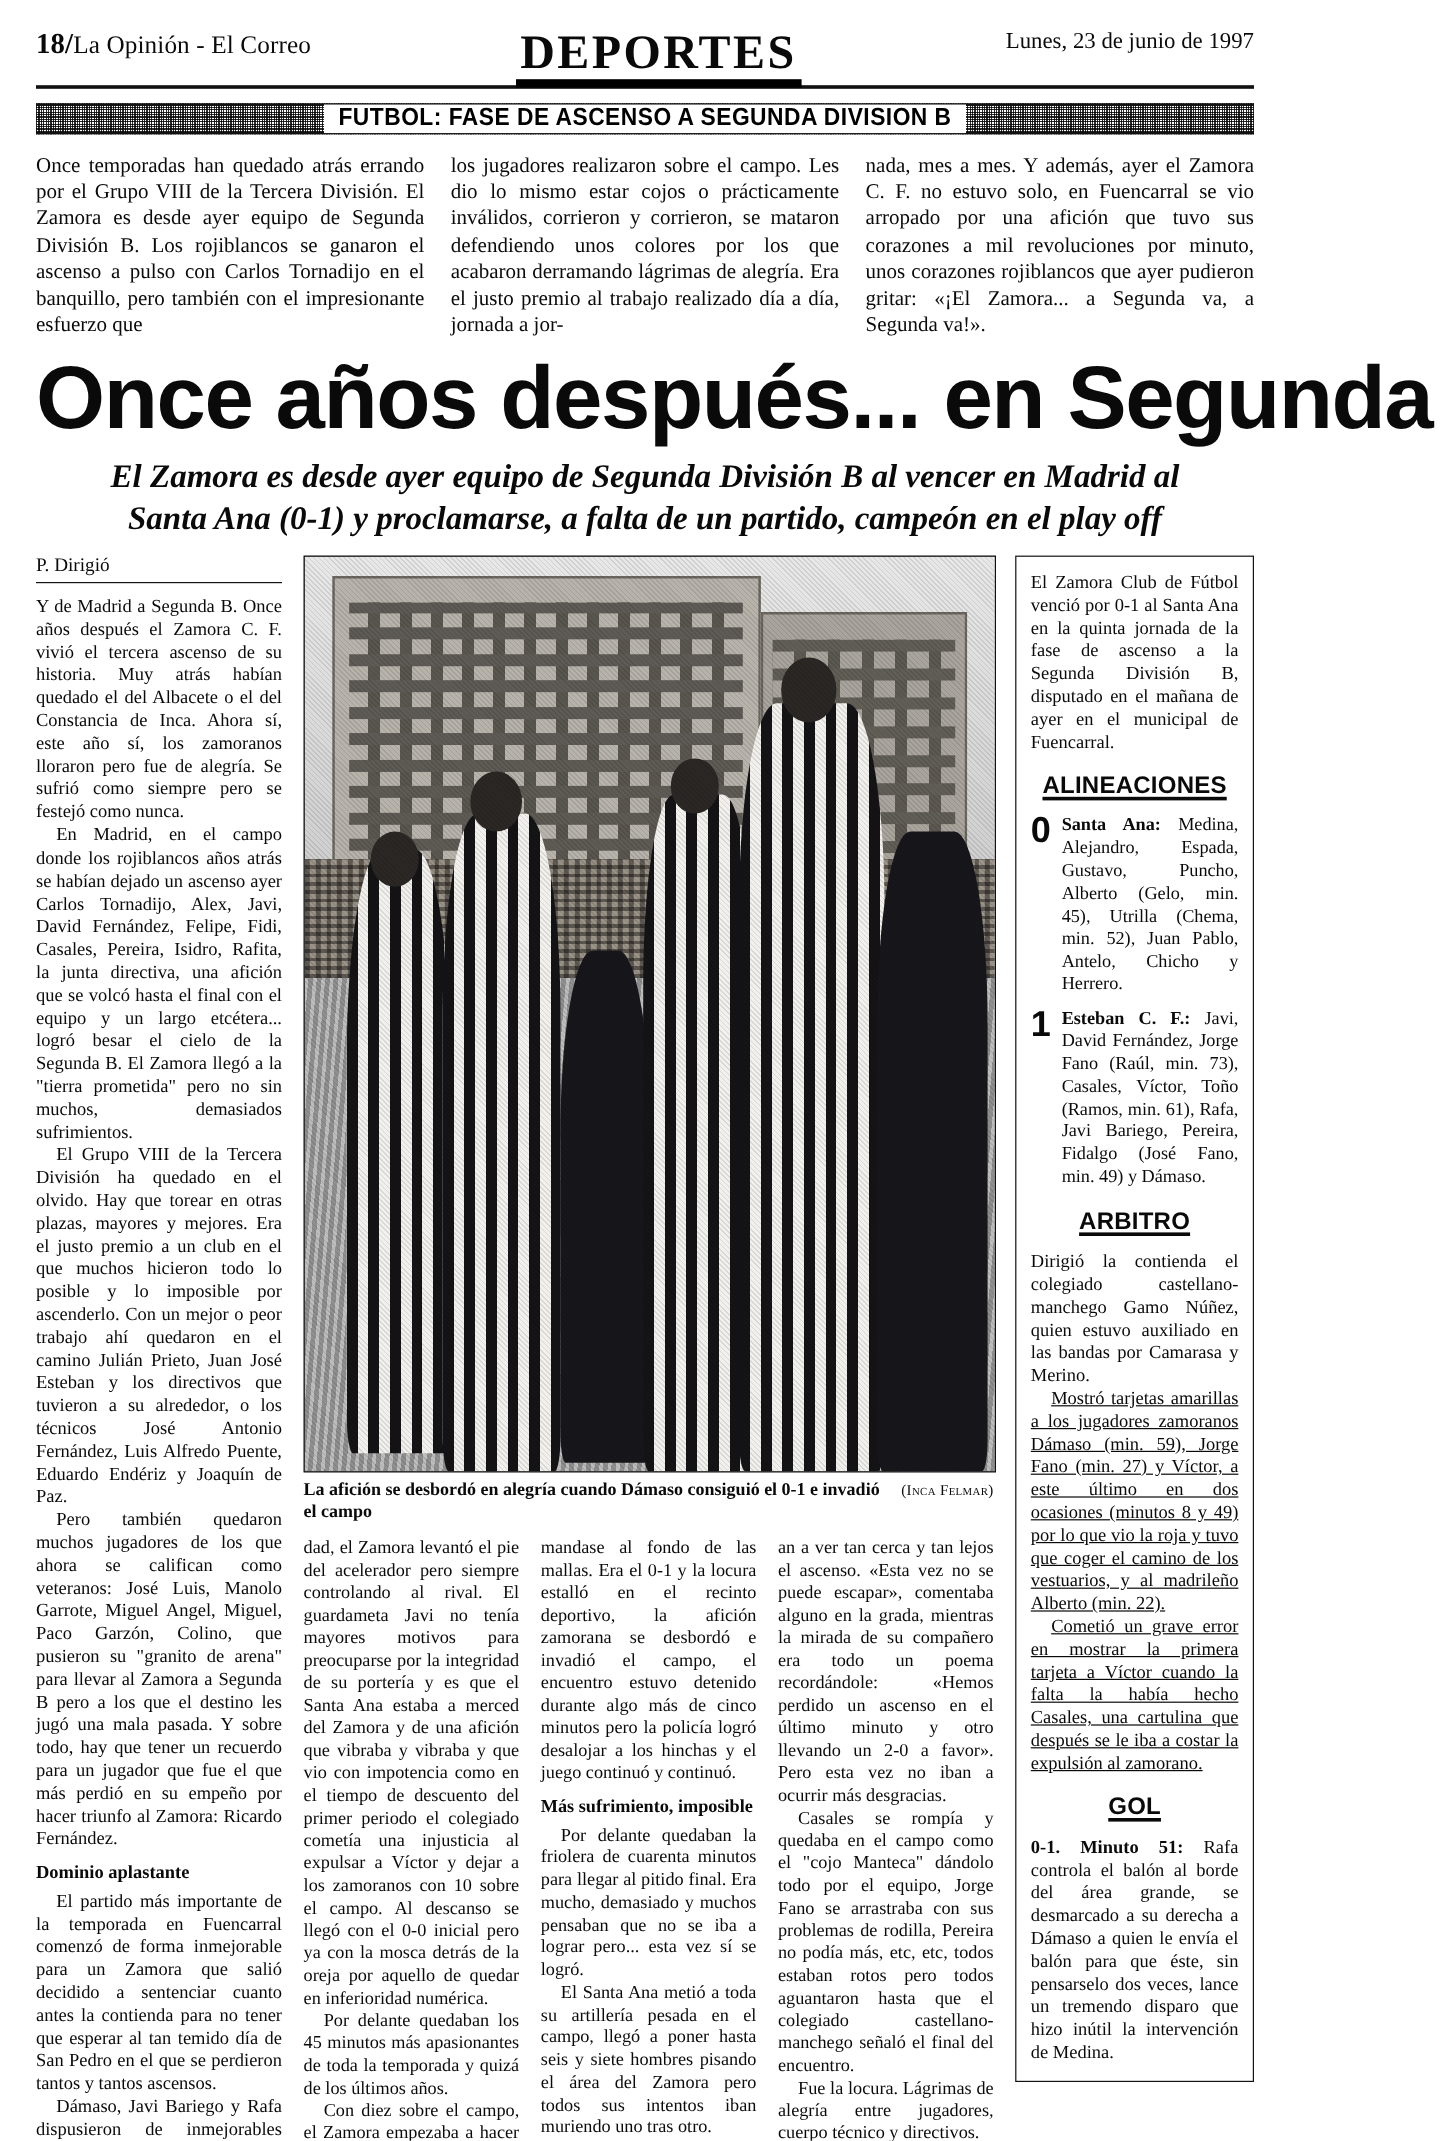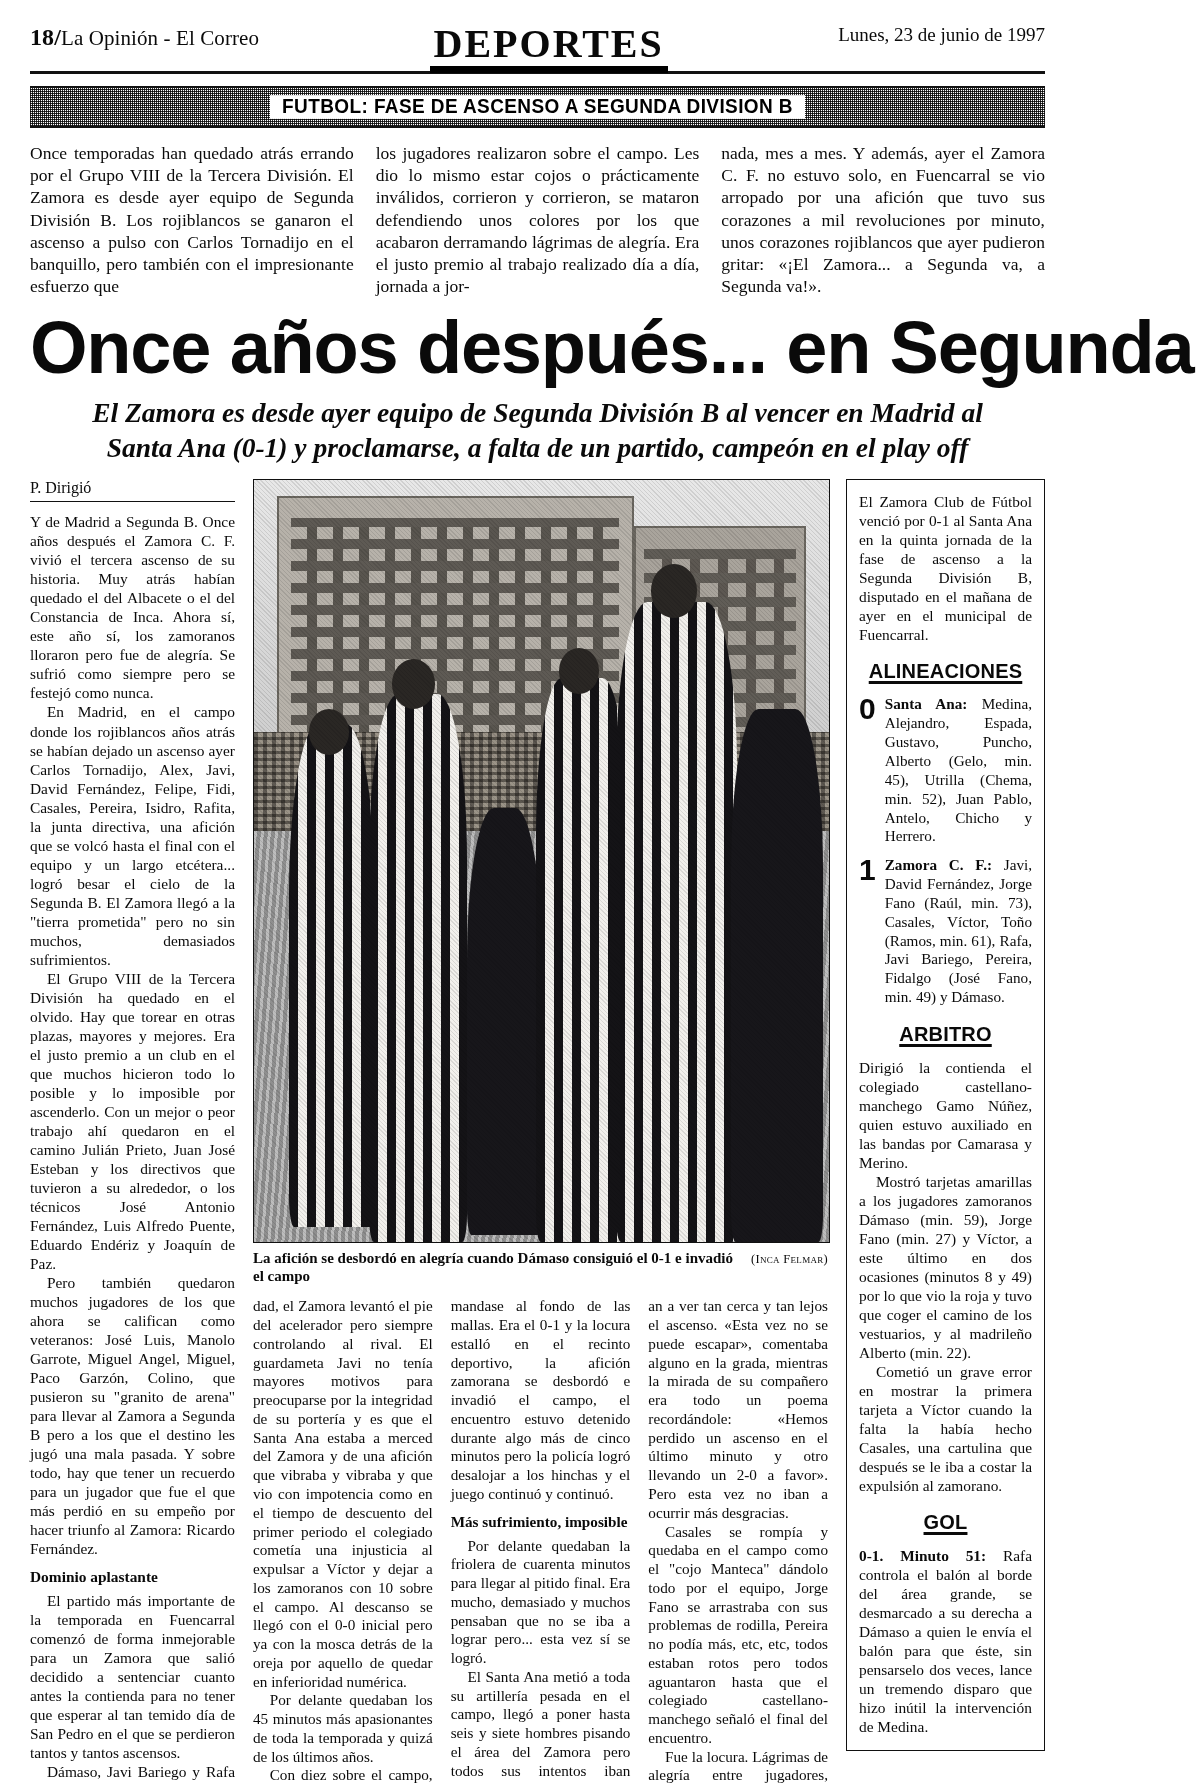--- a/index.html
+++ b/index.html
@@ -30,21 +30,21 @@
     line-height:1;
     border-bottom:7px solid #000;
     padding:0 4px 2px 4px;
     margin-bottom:-2px;
   }
   .mast-right{font-size:19px;white-space:nowrap;}
   .mast-rule{height:3px;background:#111;margin-top:5px;}
 
   
   .banner{
-    margin-top:12px;height:42px;position:relative;
+    margin-top:12px;height:26px;position:relative;
     background:
       repeating-linear-gradient(0deg,#2e2e2e 0 1px,#ffffff 1px 2px),
       repeating-linear-gradient(90deg,#2e2e2e 0 1px,#ffffff 1px 2px);
     background-blend-mode:multiply;
     display:flex;align-items:center;justify-content:center;
   }
   .banner::before,.banner::after{
     content:"";position:absolute;left:0;right:0;height:2px;background:#111;
   }
   .banner::before{top:0}
@@ -213,21 +213,21 @@
 
   
   .sidebar{
     border:1.5px solid #111;
     padding:12px 12px 14px 12px;
     align-self:start;
   }
   .sidebar p{
     margin:0;font-size:15.4px;line-height:1.235;text-align:justify;hyphens:auto;
   }
-  .sidebar p + p{text-indent:1.1em;}
+  .sidebar p + p{text-indent:1.1em;text-decoration:underline;}
   .sb-head{
     font-family:"Liberation Sans", sans-serif;
     font-weight:bold;font-size:20px;letter-spacing:.2px;
     text-align:center;text-decoration:underline;
     text-underline-offset:3px;text-decoration-thickness:2.5px;
     margin:16px 0 12px 0;
   }
   .lineup{display:flex;gap:9px;margin-bottom:10px;}
   .lineup .score{
     font-family:"Liberation Sans", sans-serif;
@@ -336,21 +336,21 @@
       <p>El Zamora Club de Fútbol venció por 0-1 al Santa Ana en la quinta jornada de la fase de ascenso a la Segunda División B, disputado en el mañana de ayer en el municipal de Fuencarral.</p>
 
       <div class="sb-head">ALINEACIONES</div>
       <div id="lineups-slot">
           <div class="lineup">
             <div class="score">0</div>
             <div class="names"><b>Santa Ana:</b> Medina, Alejandro, Espada, Gustavo, Puncho, Alberto (Gelo, min. 45), Utrilla (Chema, min. 52), Juan Pablo, Antelo, Chicho y Herrero.</div>
           </div>
           <div class="lineup">
             <div class="score">1</div>
-            <div class="names"><b>Zamora C. F.:</b> Javi, David Fernández, Jorge Fano (Raúl, min. 73), Casales, Víctor, Toño (Ramos, min. 61), Rafa, Javi Bariego, Pereira, Fidalgo (José Fano, min. 49) y Dámaso.</div>
+            <div class="names"><b>Esteban C. F.:</b> Javi, David Fernández, Jorge Fano (Raúl, min. 73), Casales, Víctor, Toño (Ramos, min. 61), Rafa, Javi Bariego, Pereira, Fidalgo (José Fano, min. 49) y Dámaso.</div>
           </div>
         </div>
 
       <div class="sb-head">ARBITRO</div>
       <div id="arbitro-slot">
           <p>Dirigió la contienda el colegiado castellano-manchego Gamo Núñez, quien estuvo auxiliado en las bandas por Camarasa y Merino.</p>
           <p>Mostró tarjetas amarillas a los jugadores zamoranos Dámaso (min. 59), Jorge Fano (min. 27) y Víctor, a este último en dos ocasiones (minutos 8 y 49) por lo que vio la roja y tuvo que coger el camino de los vestuarios, y al madrileño Alberto (min. 22).</p>
           <p>Cometió un grave error en mostrar la primera tarjeta a Víctor cuando la falta la había hecho Casales, una cartulina que después se le iba a costar la expulsión al zamorano.</p>
         </div>
 

